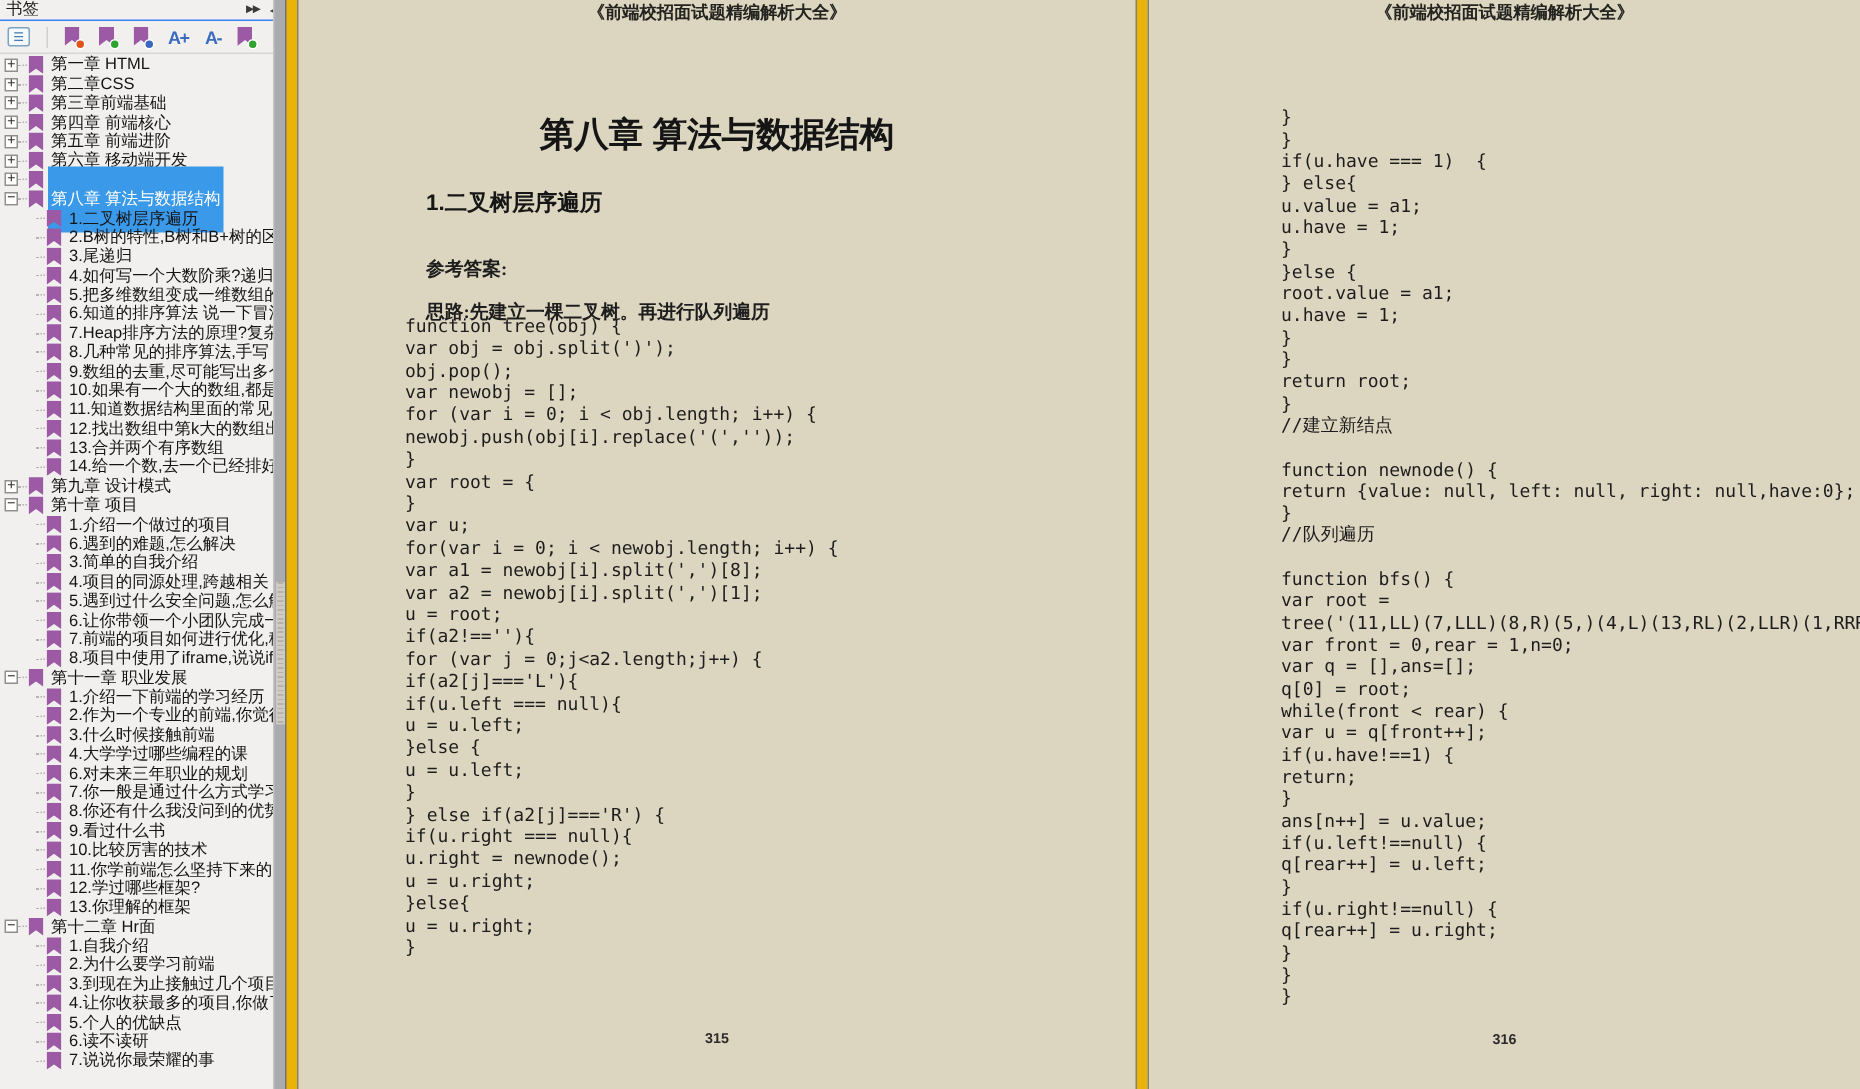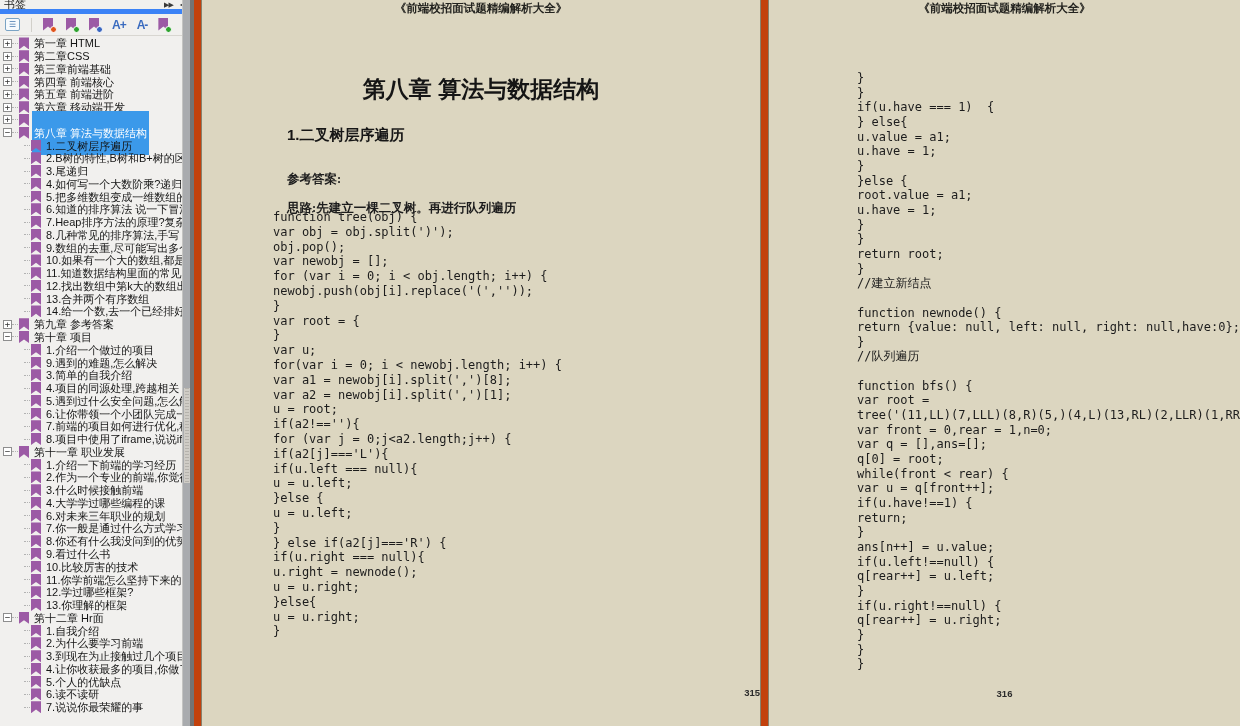--- a/index.html
+++ b/index.html
@@ -3,21 +3,21 @@
 <meta charset="utf-8">
 <style>
   * { margin:0; padding:0; box-sizing:border-box; }
   html,body { width:1240px; height:726px; overflow:hidden; font-family:"Liberation Sans", sans-serif; }
   .app { display:flex; width:1240px; height:726px; background:#dcd6c0; }
 
   
   .sidebar { position:relative; width:190px; height:726px; background:#f1f0ee; flex:none; }
   .sb-header { height:14px; display:flex; justify-content:space-between; align-items:center;
                padding:0 4px 0 4px; font-size:11px; line-height:13px; color:#1c1c1c;
-               border-bottom:5px solid #3b82f6; }
+               border-bottom:1px solid #3b82f6; }
   .hdr-icons { display:flex; align-items:center; gap:7px; color:#3a3a3a; }
   .hdr-icons .dbl { font-size:7px; letter-spacing:-1px; }
   .hdr-icons .tri { font-size:8px; }
   .sb-toolbar { height:22px; display:flex; align-items:center; gap:11px; padding:0 5px;
                 border-bottom:1px solid #d8d6d1; }
   .tb-sep { width:1px; height:14px; background:#d2d0ca; }
   .opt-btn { width:15px; height:13px; border:1px solid #7aa3c4; border-radius:2px; background:#f6fafd;
              color:#4a7bb0; font-size:8px; line-height:11px; text-align:center; }
   .bm-btn { position:relative; width:12px; height:14px; }
   .bm-btn .flag-ico { position:absolute; left:0; top:0; width:10px; height:13px; background:#9c5aa5;
@@ -41,41 +41,41 @@
   .lbl { font-size:11px; line-height:12px; color:#141414; overflow:hidden; padding:16px 2px; }
   .row.selected .lbl { background:#3b99ea; color:#fff; }
 
   .sb-scrollbar { position:absolute; top:0; right:0; width:8px; height:726px; background:#a9abae;
                   border-left:1px solid #c4c4c2; }
   .sb-thumb { position:absolute; top:388px; left:1px; width:6px; height:95px; background:#cfccc6;
               background-image:repeating-linear-gradient(to bottom,#b5b2ac 0 1px,transparent 1px 3px);
               background-size:4px 100%; background-position:center; background-repeat:no-repeat; }
 
   
-  .pages { position:relative; flex:1; background:#c2410c; border-left:4px solid #737373; }
+  .pages { position:relative; flex:1; background:#eab308; border-left:1px solid #737373; }
   .page { position:absolute; top:0; height:726px; background:#dcd6c0; }
   .page-left  { left:7px;  width:560px; border-left:1px solid #87816c; border-right:1px solid #87816c; }
   .page-right { left:574px; right:0; border-left:1px solid #87816c; }
 
   .p-header { position:absolute; top:1px; left:0; width:100%; text-align:center;
               font-family:"Liberation Serif", serif; font-weight:600; font-size:11.5px; color:#23231f; }
   .chapter-title { position:absolute; top:74px; left:0; width:100%; text-align:center;
                    font-weight:bold; font-size:23px; color:#151515; }
   .section-title { position:absolute; top:126px; left:85px; font-weight:bold; font-size:15px; color:#161616; }
   .ref-label { position:absolute; top:171px; left:85px; font-family:"Liberation Serif", serif;
                font-weight:600; font-size:12.5px; color:#1d1d1d; }
   .idea-line { position:absolute; top:200px; left:85px; font-family:Liberation Serif, serif;
                font-weight:600; font-size:12.5px; color:#1d1d1d; }
   .code-block { position:absolute; font-family:"DejaVu Sans Mono", monospace; font-size:12px; color:#1c1c1c; }
   .code-left  { top:210px; left:71px; line-height:14.8px; }
   .code-right { top:71px;  left:88px; line-height:14.65px; }
   .code-line { white-space:pre; height:auto; }
   .page-num { position:absolute; left:0; width:100%; text-align:center; font-weight:bold;
               font-size:9.5px; color:#2b2b2b; }
-  .pn-left  { top:687px;text-align:right; }
+  .pn-left  { top:687px; }
   .pn-right { top:688px; }
 </style>
 </head>
 <body>
 
 <div class="app">
 
   <aside class="sidebar">
     <div class="sb-header">
       <span>书签</span>
@@ -238,39 +238,39 @@
         <div class="row l1">
 
     <span class="stub"></span>
     <span class="flag"></span>
     <span class="lbl">14.给一个数,去一个已经排好序的</span>
   </div>
         <div class="row l0">
     <span class="box">+</span>
     <span class="stub"></span>
     <span class="flag"></span>
-    <span class="lbl">第九章 参考答案</span>
+    <span class="lbl">第九章 设计模式</span>
   </div>
         <div class="row l0">
     <span class="box">−</span>
     <span class="stub"></span>
     <span class="flag"></span>
     <span class="lbl">第十章 项目</span>
   </div>
         <div class="row l1">
 
     <span class="stub"></span>
     <span class="flag"></span>
     <span class="lbl">1.介绍一个做过的项目</span>
   </div>
         <div class="row l1">
 
     <span class="stub"></span>
     <span class="flag"></span>
-    <span class="lbl">9.遇到的难题,怎么解决</span>
+    <span class="lbl">6.遇到的难题,怎么解决</span>
   </div>
         <div class="row l1">
 
     <span class="stub"></span>
     <span class="flag"></span>
     <span class="lbl">3.简单的自我介绍</span>
   </div>
         <div class="row l1">
 
     <span class="stub"></span>

